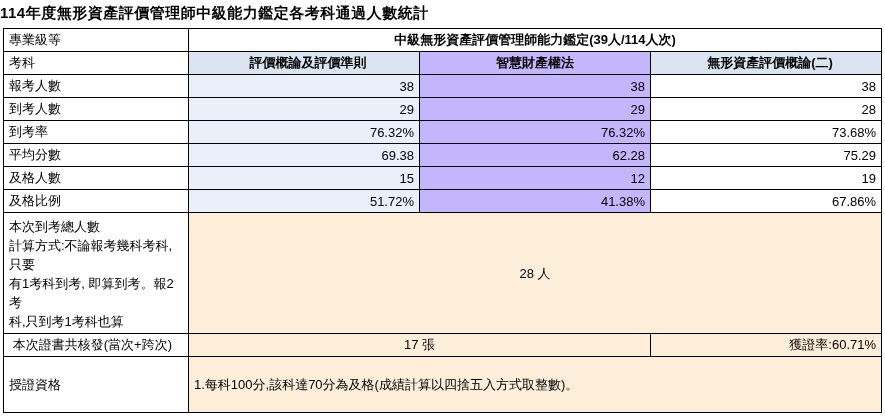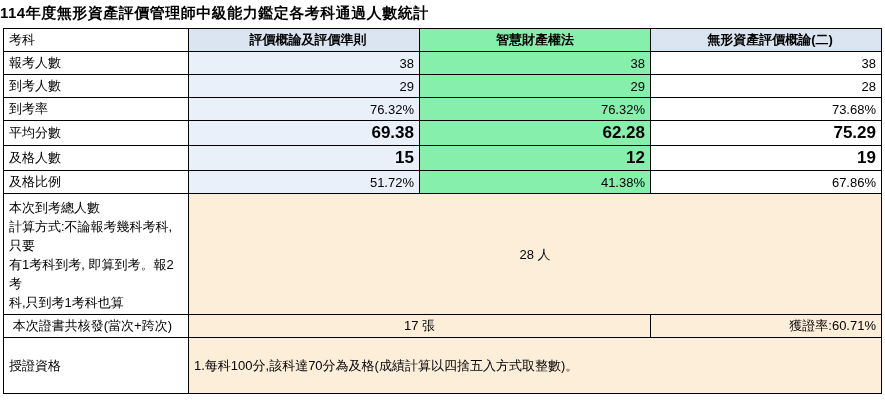--- a/index.html
+++ b/index.html
@@ -29,23 +29,23 @@
     padding:2px 5px;
     vertical-align:middle;
     height:22px;
     box-sizing:border-box;
     font-size:13px;
   }
   .c-label{width:185px;}
   .c-col{width:231px;}
   .num{text-align:right;}
   .ctr{text-align:center;}
-  .big{font-size:17px;font-weight:bold;margin-top:24px;}
+  .big{font-size:13px;font-weight:normal;margin-top:24px;}
   .blue{background:#dbe5f1;padding-left:13px;}
-  .pink{background:#86efac;}
+  .pink{background:#c4b5fd;}
   .lblue{background:#eaf0f9;}
   .cream{background:#fdeeda;}
   .white{background:#ffffff;}
   .hdr-ctr{text-align:center;font-weight:bold;}
   .tall{height:76px;vertical-align:top;padding-top:4px;}
   .note-cell{height:56px;vertical-align:middle;}
   .lh{line-height:19px;}
   .mid{vertical-align:middle;}
   .indent-r{text-align:right;padding-right:16px;}
 </style>
@@ -57,20 +57,24 @@
   <div class="title">114年度無形資產評價管理師中級能力鑑定各考科通過人數統計</div>
 
   <table>
     <colgroup>
       <col class="c-label">
         <col class="c-col">
         <col class="c-col">
         <col class="c-col">
     </colgroup>
     <tbody>
+      <tr>
+        <td class="white">專業級等</td>
+        <td class="white hdr-ctr" colspan="3">中級無形資產評價管理師能力鑑定(39人/114人次)</td>
+      </tr>
       <tr>
         <td class="white">考科</td>
         <td class="blue hdr-ctr">評價概論及評價準則</td>
         <td class="pink hdr-ctr">智慧財產權法</td>
         <td class="blue hdr-ctr">無形資產評價概論(二)</td>
       </tr>
 
       <tr>
         <td class="white">報考人數</td>
         <td class="lblue num">38</td>

